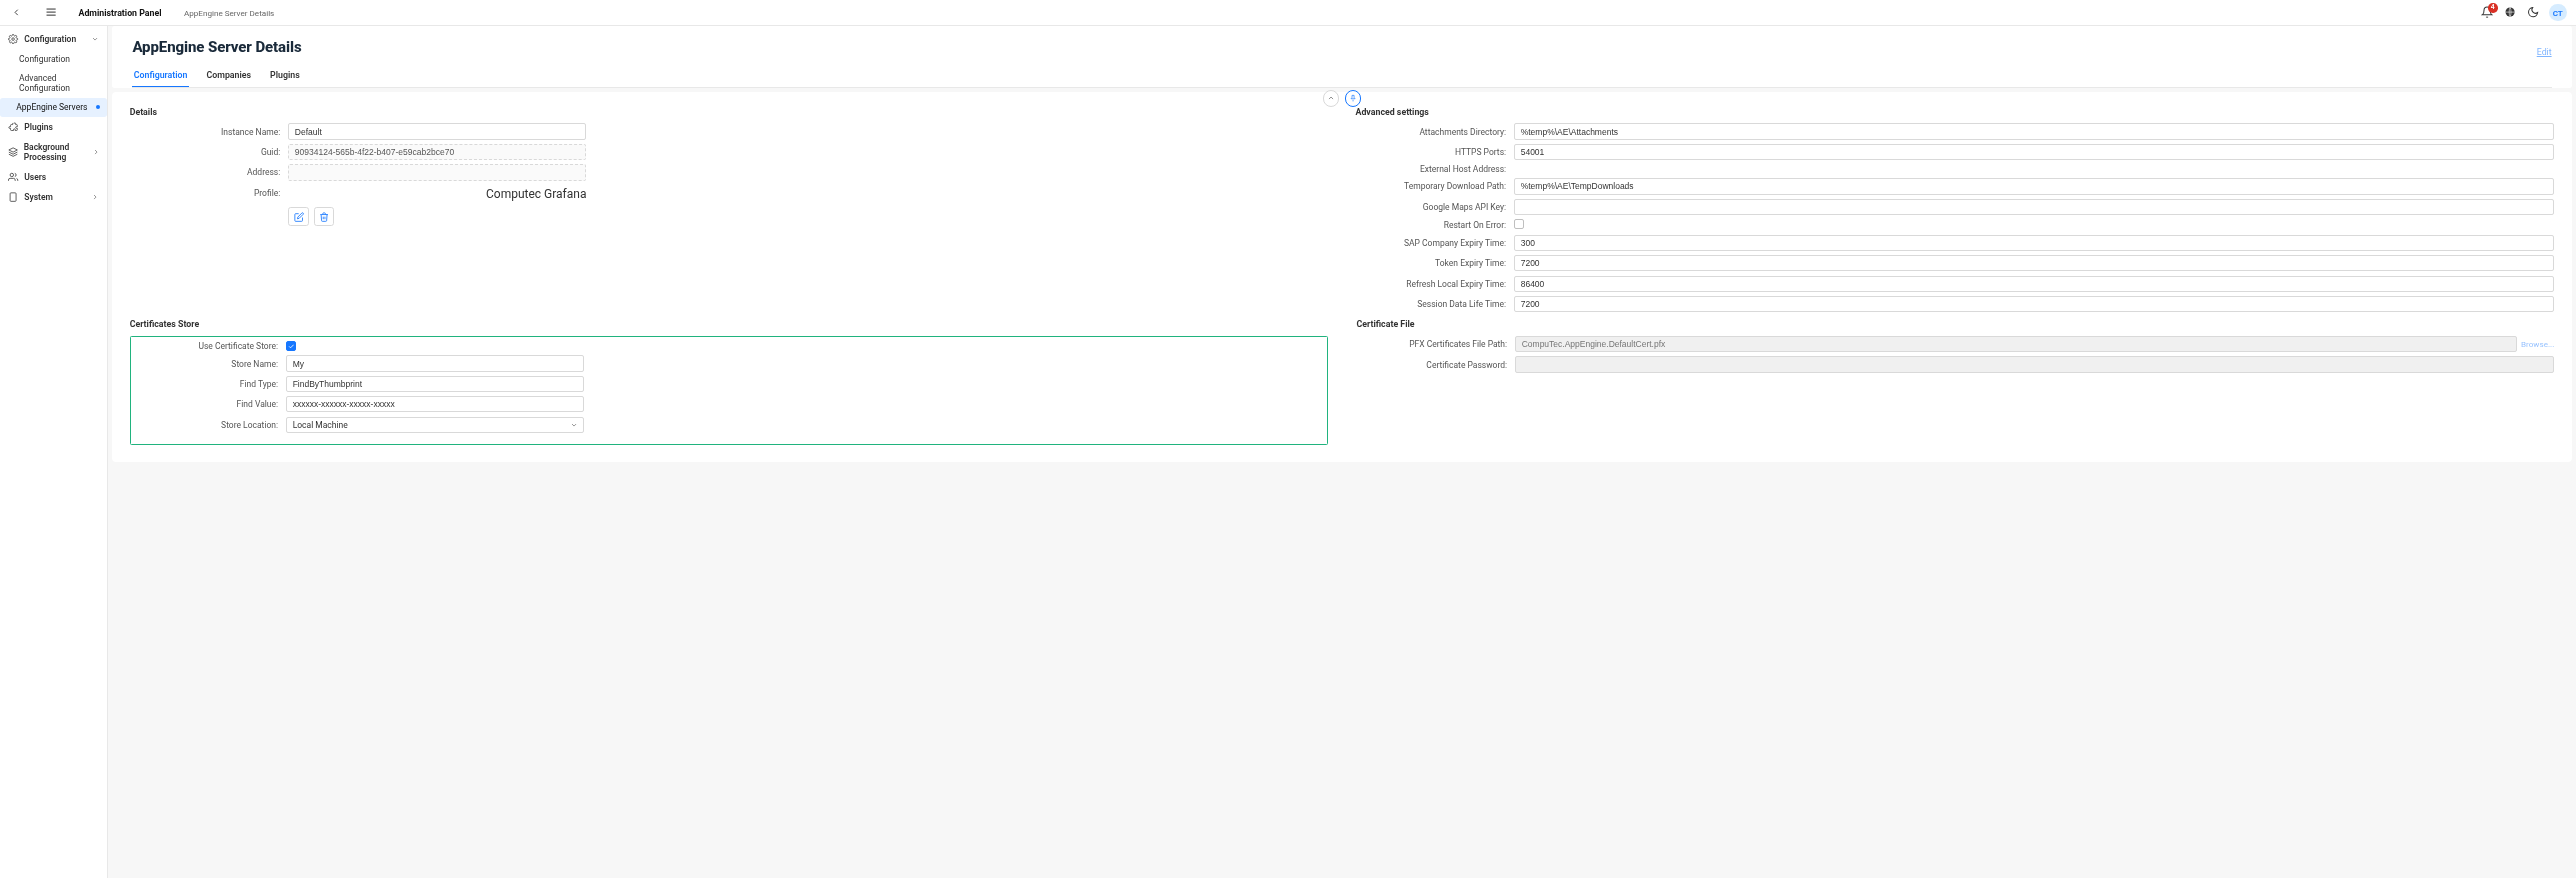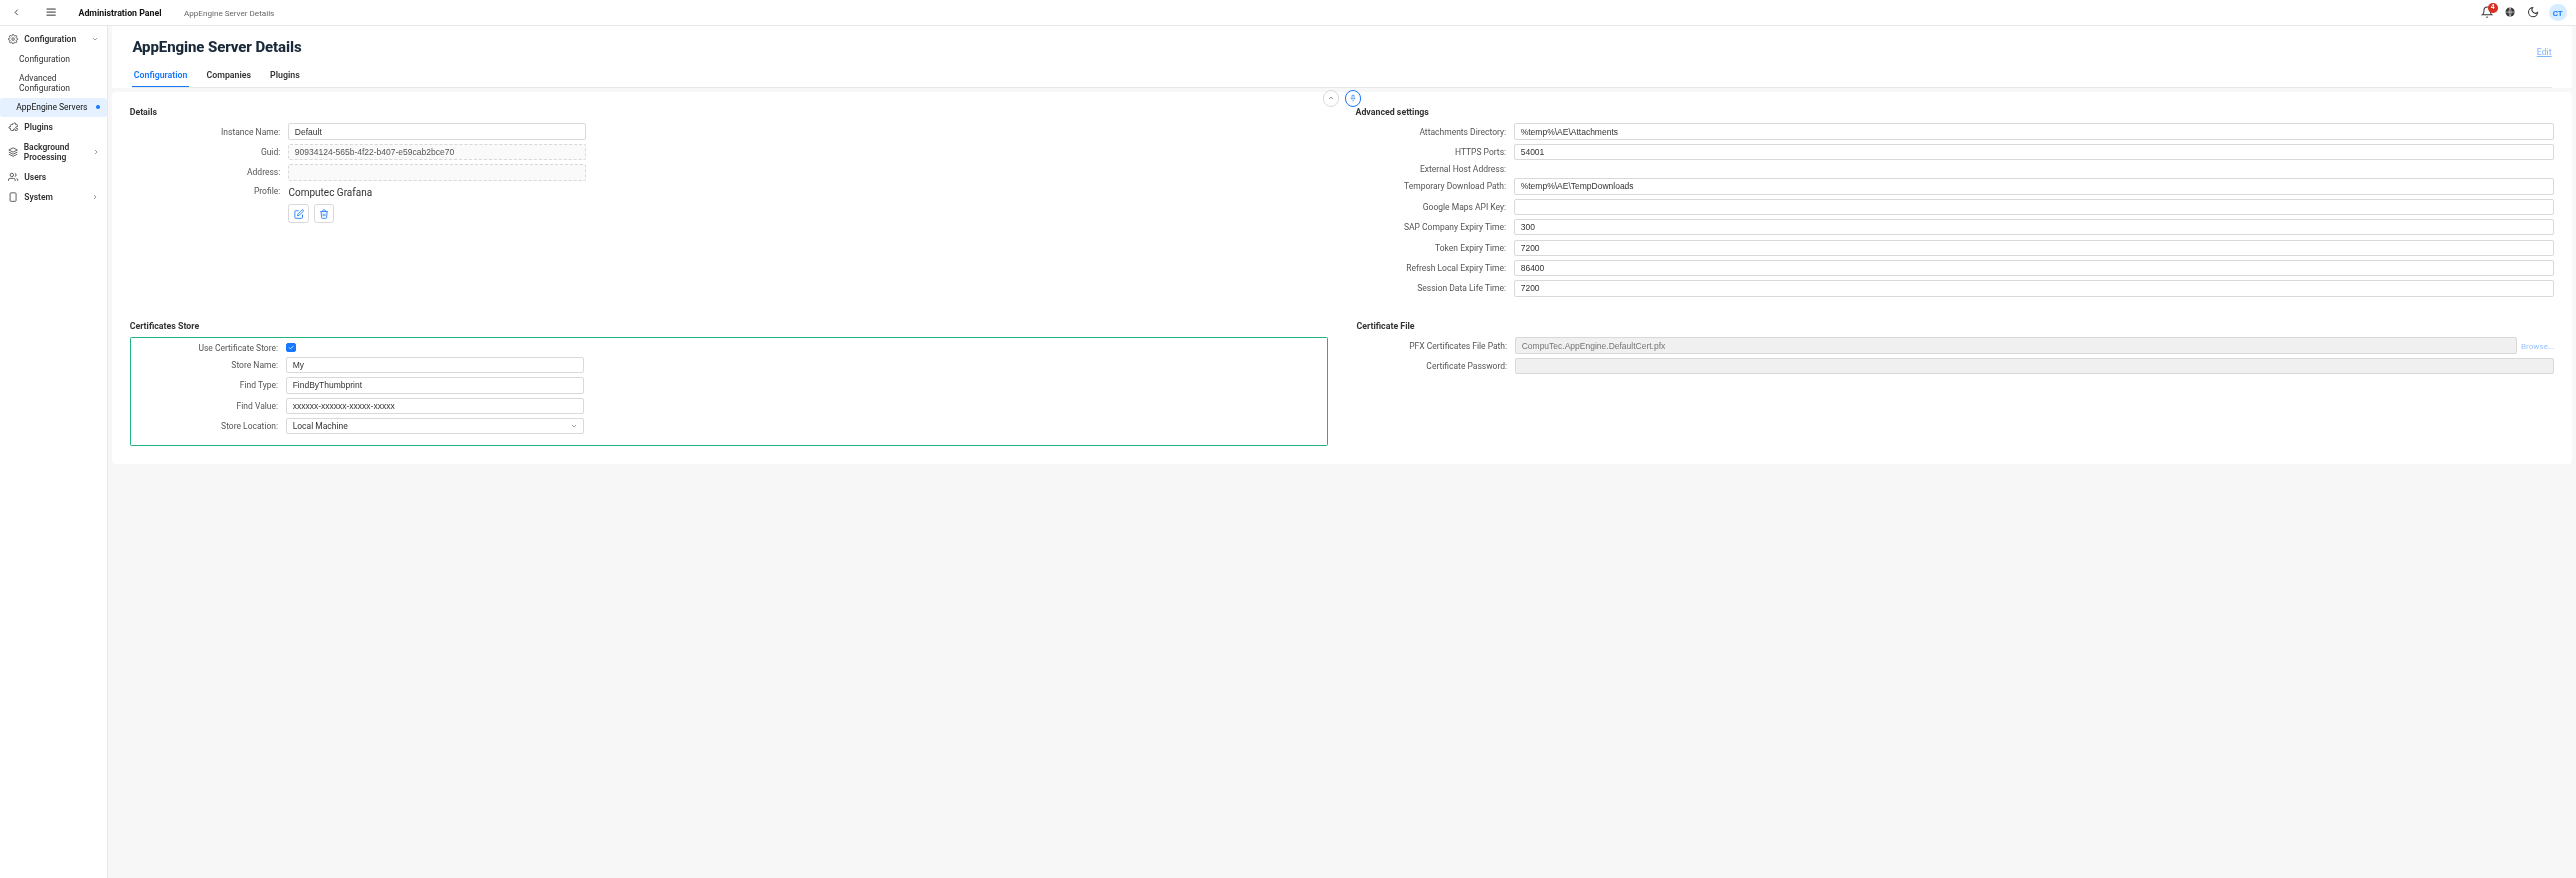--- a/index.html
+++ b/index.html
@@ -141,21 +141,21 @@
     border-radius:2px;
     font-size:8.5px;color:#333;background:#fff;
     outline:none;
   }
   input[type=text].fld:read-only.dashed{
     border-style:dashed;background:#fafafa;color:#555;
   }
   input[type=text].fld.disabled-look,input[type=text].fld:disabled{
     background:var(--disabled-bg);border-color:var(--border);color:#888;
   }
-  .plain-text{font-size:10px;color:#333;padding-top:2px;}
+  .plain-text{font-size:12px;color:#333;padding-top:2px;text-align:right;}
 
   .chkbox{width:9.5px;height:9.5px;border:0.7px solid var(--border-strong);border-radius:2px;display:inline-flex;align-items:center;justify-content:center;background:#fff;}
   .chkbox.checked{background:var(--primary);border-color:var(--primary);}
   .chkbox.checked svg{color:#fff;}
 
   .icon-btn-row{display:flex;gap:5.4px;margin-top:2.7px;}
   .icon-btn{
     width:20.3px;height:19px;border:0.7px solid var(--border);border-radius:2.7px;background:#fff;
     display:flex;align-items:center;justify-content:center;cursor:pointer;
   }
@@ -388,39 +388,45 @@
           </div>
           <div class="form-row">
             <div class="lbl">Temporary Download Path:</div>
             <div class="val"><input type="text" class="fld" value="%temp%\AE\TempDownloads" style=""></div>
           </div>
           <div class="form-row">
             <div class="lbl">Google Maps API Key:</div>
             <div class="val"><input type="text" class="fld" value="" style=""></div>
           </div>
           <div class="form-row">
+            <div class="lbl">Restart On Error:</div>
+            <div class="val">
+              <span class="chkbox"></span>
+            </div>
+          </div>
+          <div class="form-row">
             <div class="lbl">SAP Company Expiry Time:</div>
             <div class="val"><input type="text" class="fld" value="300" style=""></div>
           </div>
           <div class="form-row">
             <div class="lbl">Token Expiry Time:</div>
             <div class="val"><input type="text" class="fld" value="7200" style=""></div>
           </div>
           <div class="form-row">
             <div class="lbl">Refresh Local Expiry Time:</div>
             <div class="val"><input type="text" class="fld" value="86400" style=""></div>
           </div>
           <div class="form-row">
             <div class="lbl">Session Data Life Time:</div>
             <div class="val"><input type="text" class="fld" value="7200" style=""></div>
           </div>
         </div>
       </div>
 
-      <div class="col2" style="margin-top:20px;gap:29px;">
+      <div class="col2" style="margin-top:3px;gap:29px;">
         <div class="col">
           <div class="section-title">Certificates Store</div>
 
           <div class="highlight-box">
             <div class="form-row">
               <div class="lbl" style="flex-basis:142px">Use Certificate Store:</div>
               <div class="val">
                 <span class="chkbox checked">
                   <svg width="6.8" height="6.8" viewBox="0 0 24 24" fill="none" stroke="currentColor" stroke-width="3">
                       <polyline points="20 6 9 17 4 12"></polyline>

